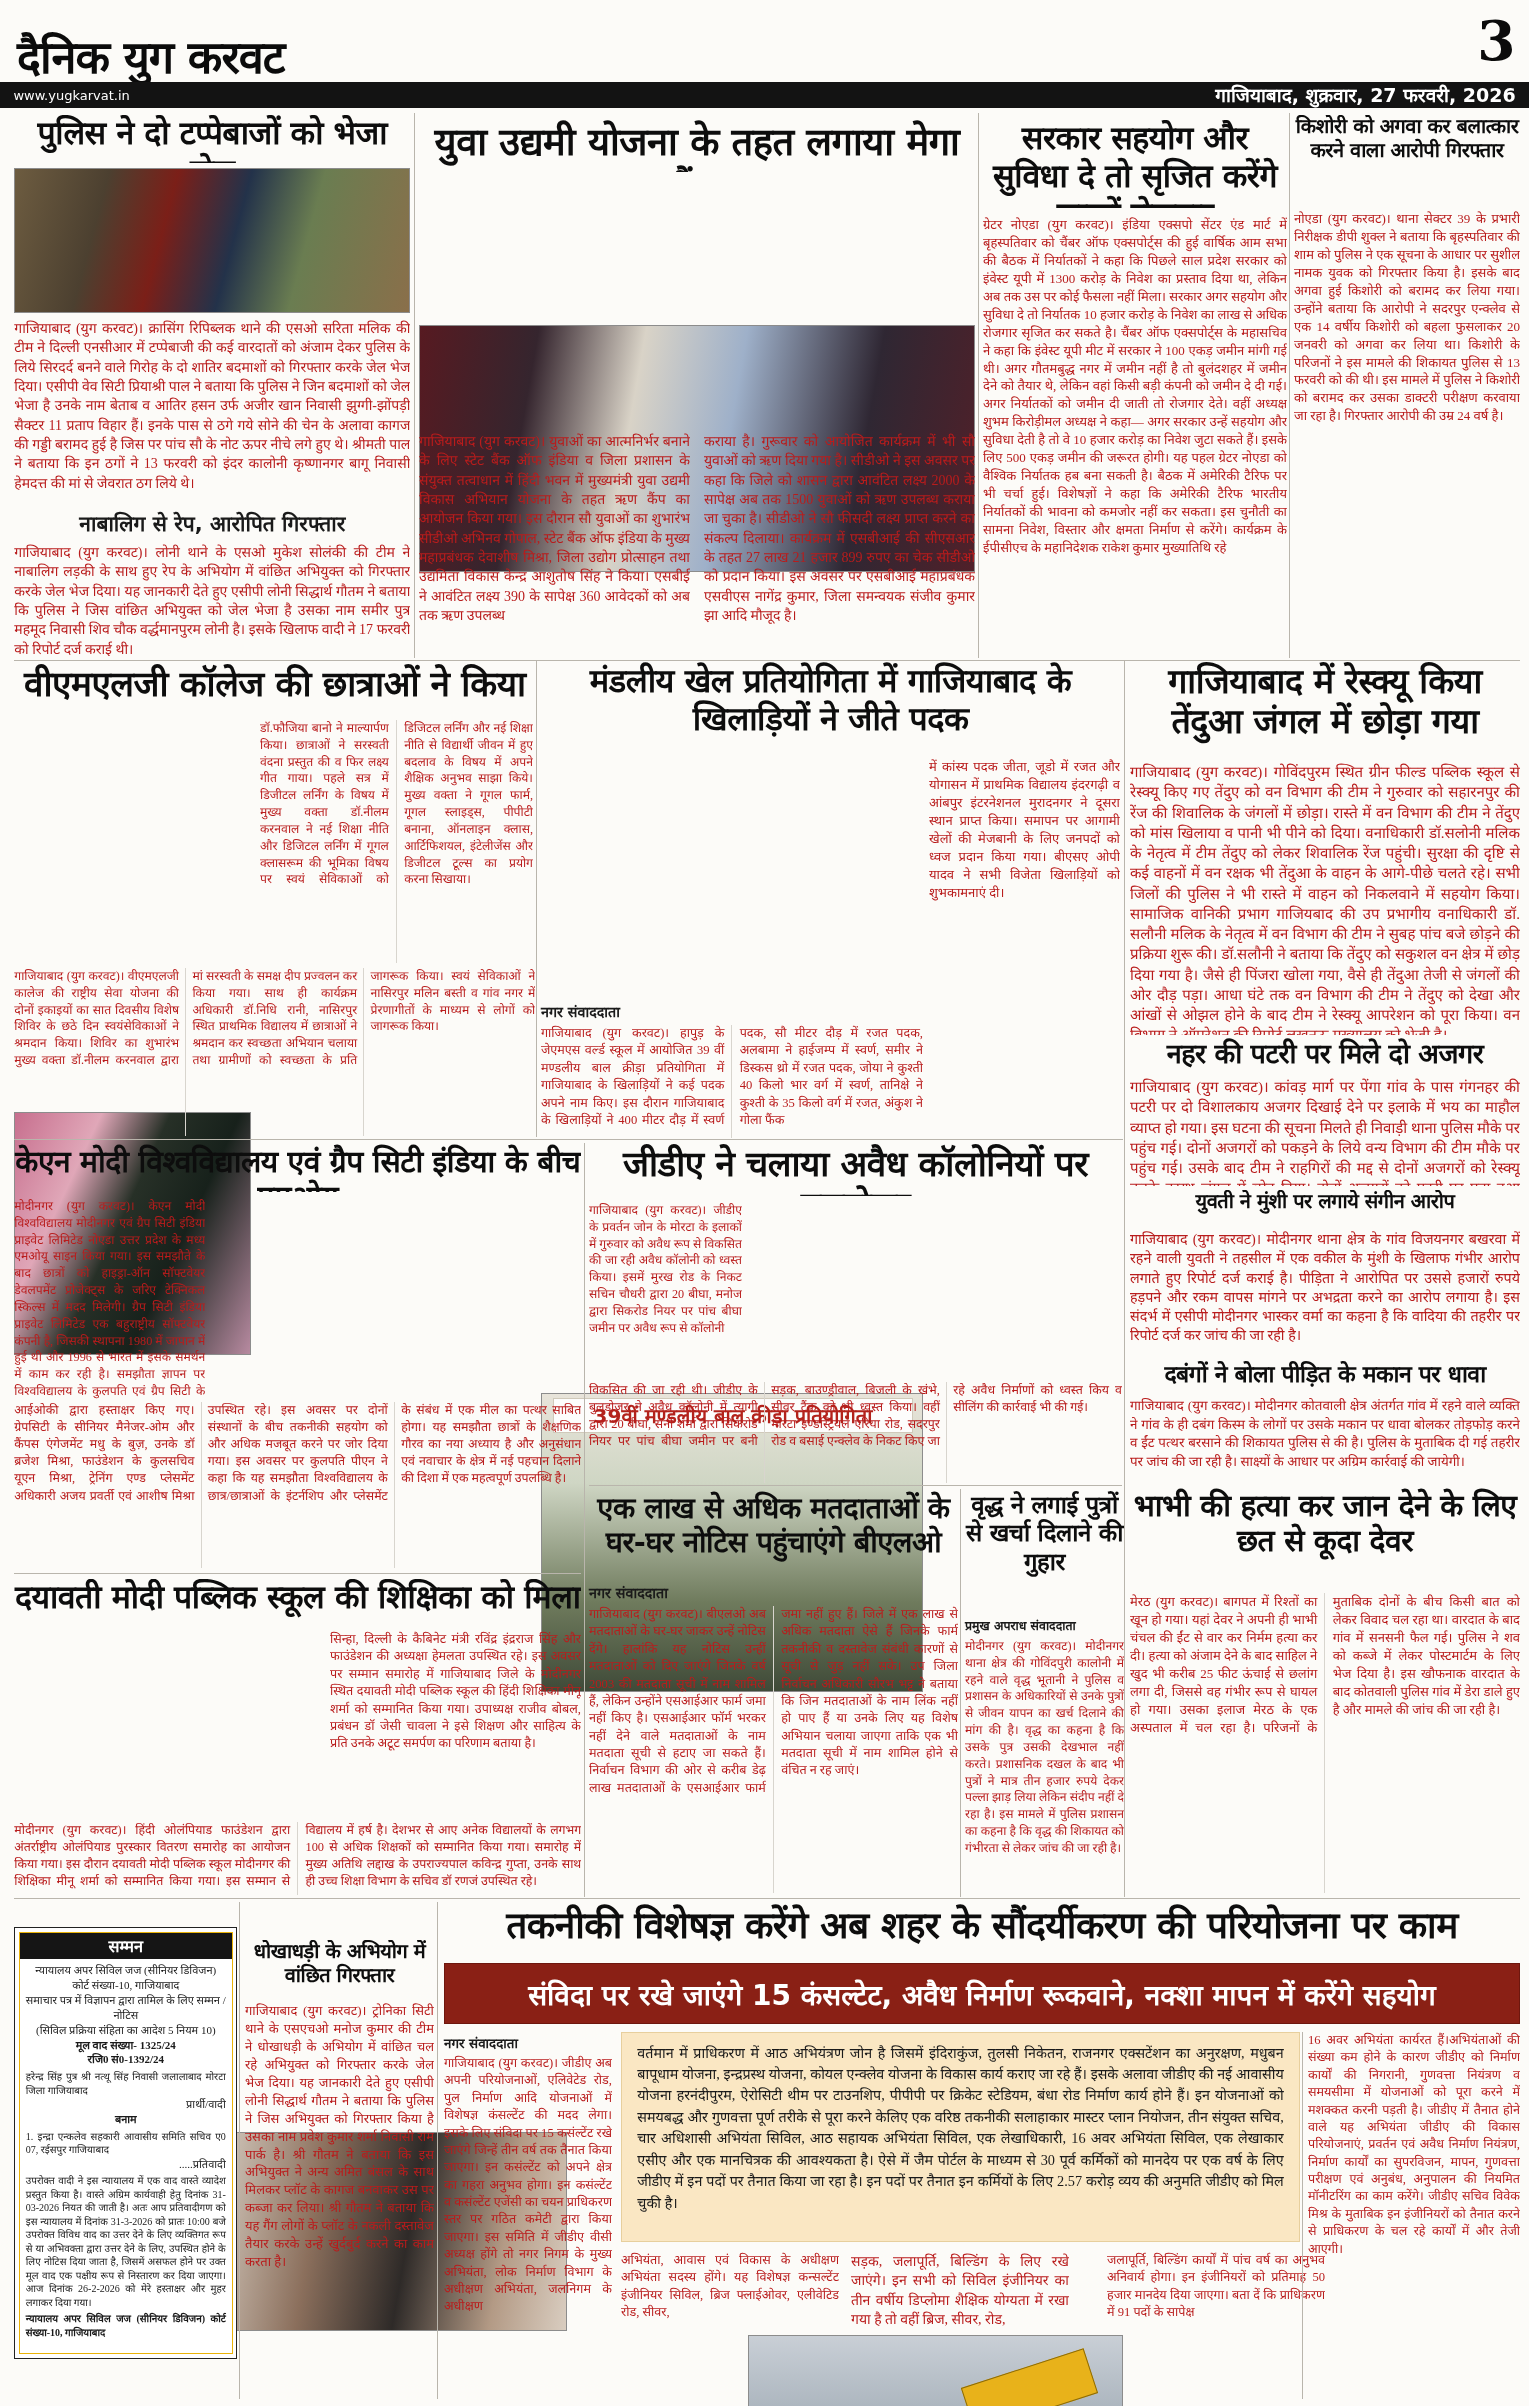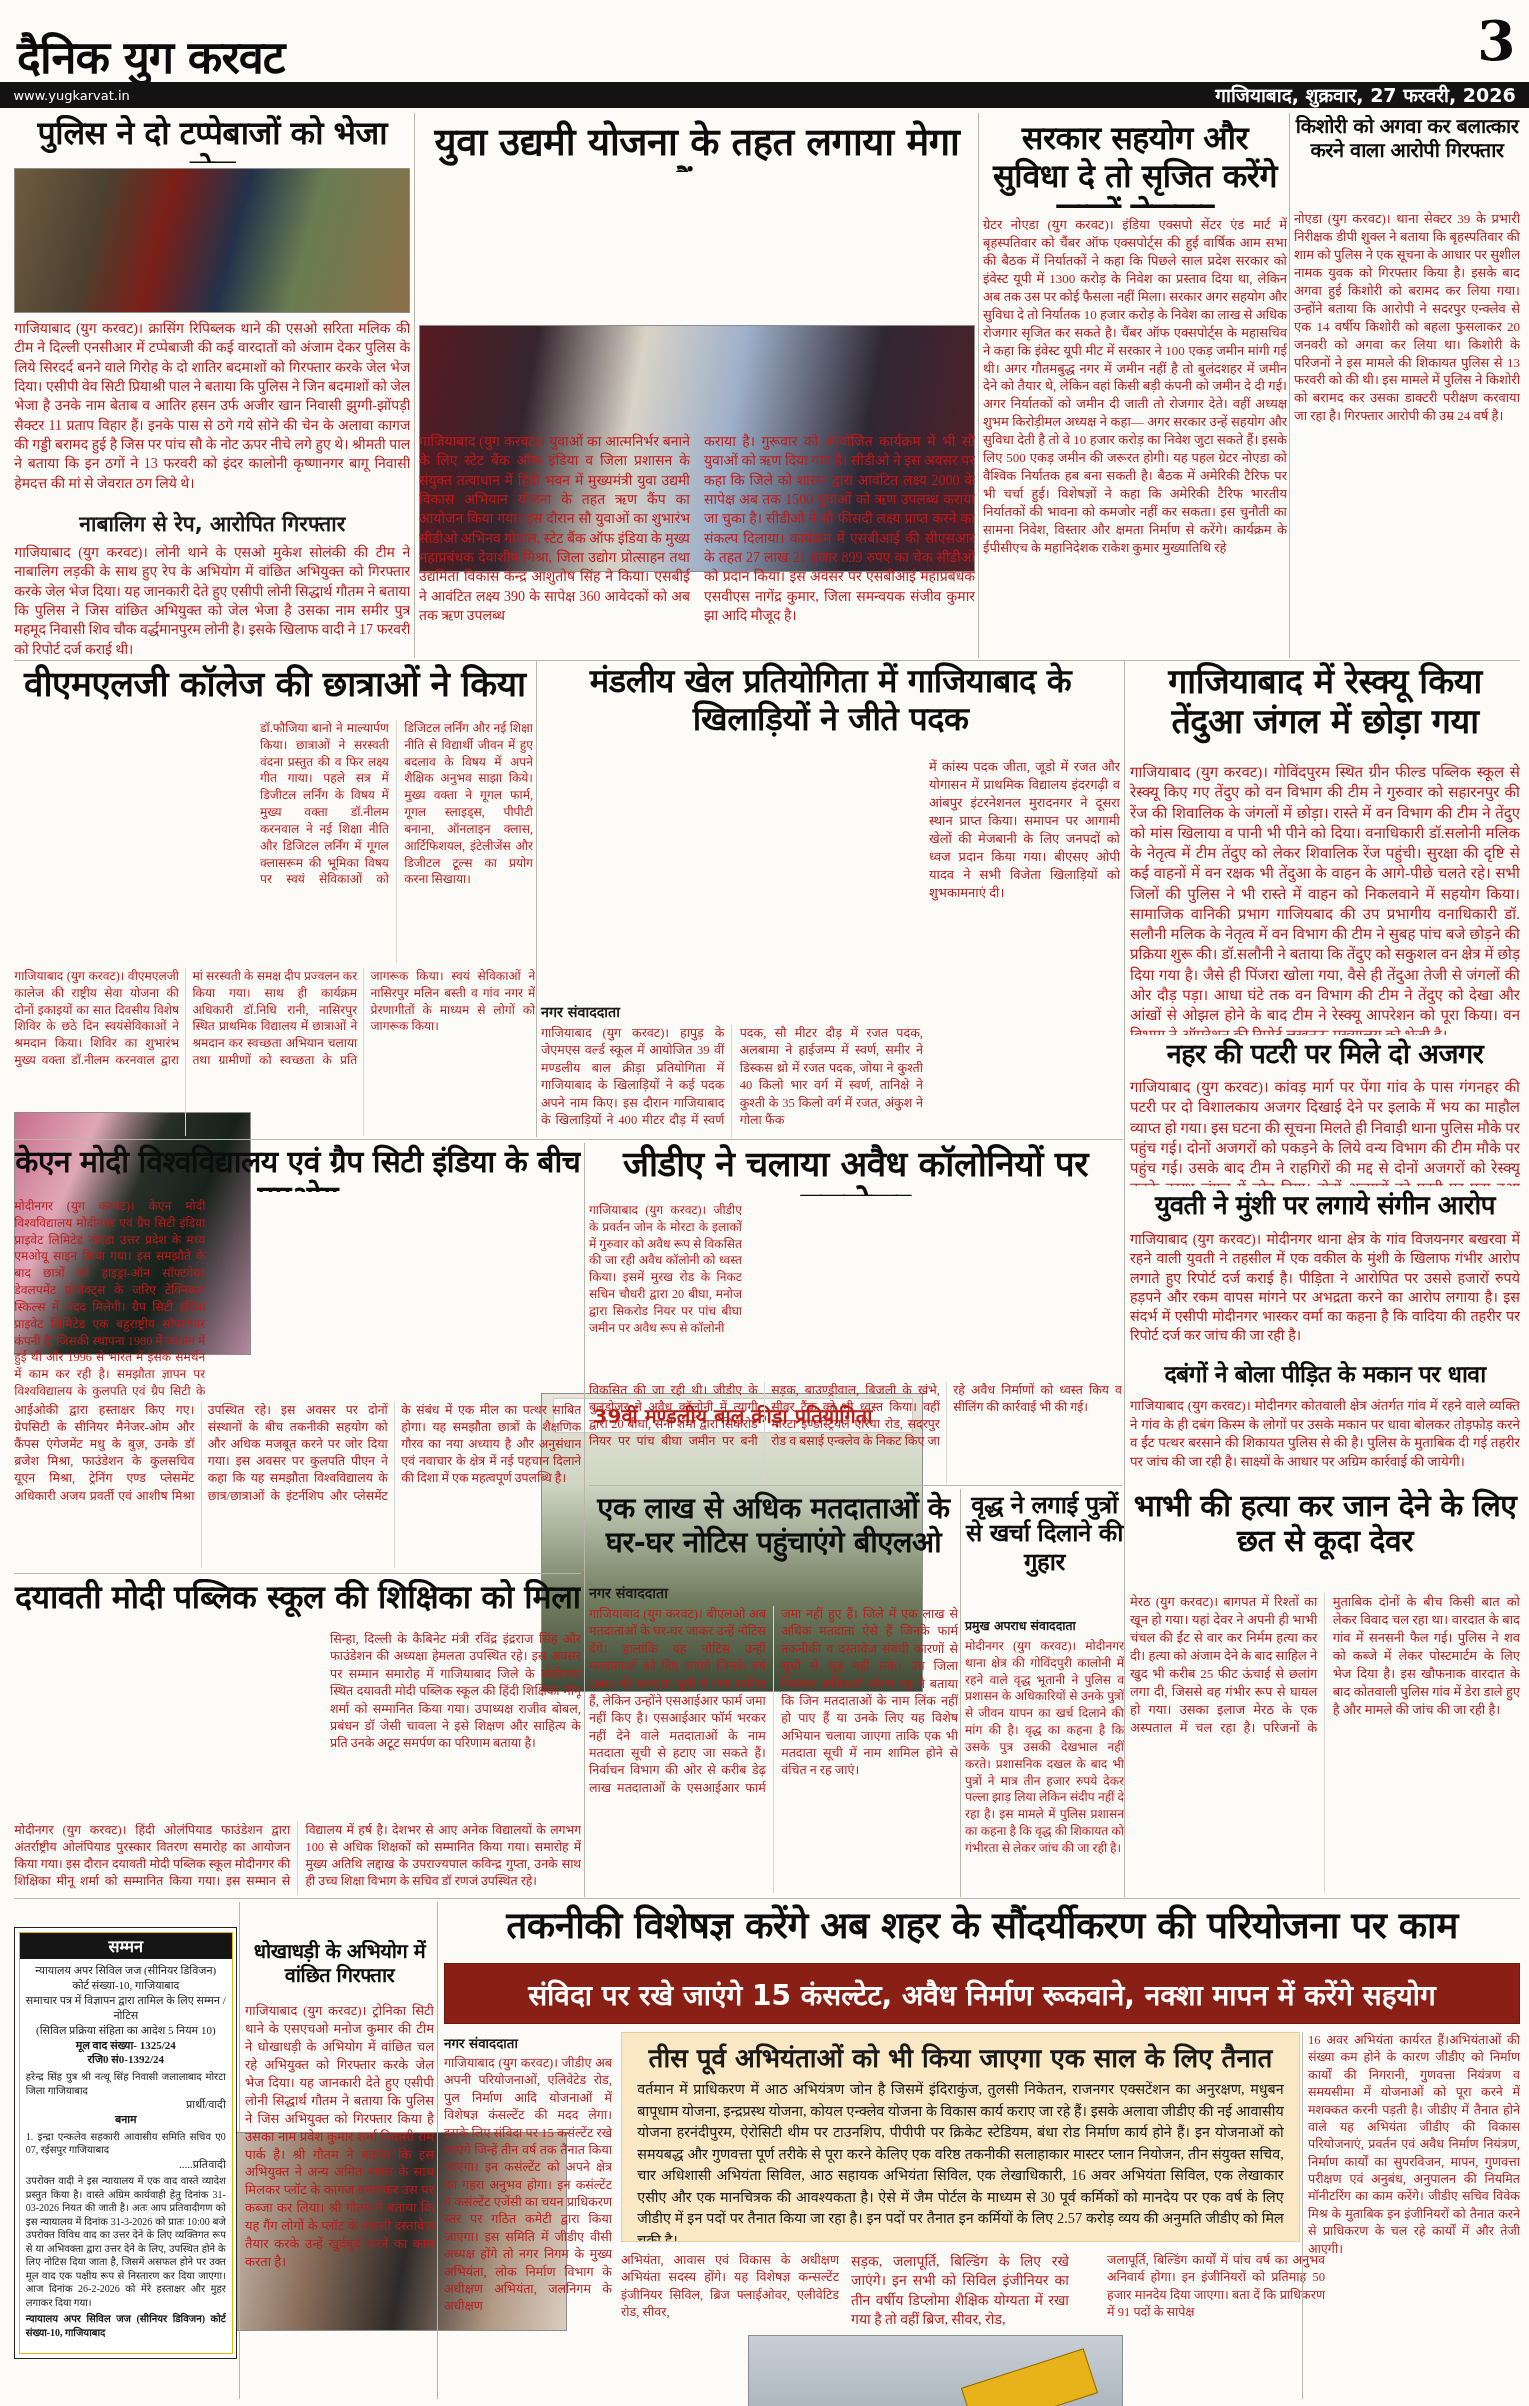--- a/index.html
+++ b/index.html
@@ -102,21 +102,21 @@
 <div class="abs bodytxt cols2" style="left:541px;top:1025px;width:382px;height:113px;font-size:12.6px;">गाजियाबाद (युग करवट)। हापुड़ के जेएमएस वर्ल्ड स्कूल में आयोजित 39 वीं मण्डलीय बाल क्रीड़ा प्रतियोगिता में गाजियाबाद के खिलाड़ियों ने कई पदक अपने नाम किए। इस दौरान गाजियाबाद के खिलाड़ियों ने 400 मीटर दौड़ में स्वर्ण पदक, सौ मीटर दौड़ में रजत पदक, अलबामा ने हाईजम्प में स्वर्ण, समीर ने डिस्कस थ्रो में रजत पदक, जोया ने कुश्ती 40 किलो भार वर्ग में स्वर्ण, तानिक्षे ने कुश्ती के 35 किलो वर्ग में रजत, अंकुश ने गोला फैंक</div>
 
 <div class="abs vrule" style="left:1124px;top:661px;height:1236px;"></div>
 
 <div class="abs hl" style="left:1130px;top:661px;width:390px;height:96px;font-size:34px;">गाजियाबाद में रेस्क्यू किया तेंदुआ जंगल में छोड़ा गया</div>
 <div class="abs bodytxt big" style="left:1130px;top:762px;width:390px;height:273px;font-size:15px;">गाजियाबाद (युग करवट)। गोविंदपुरम स्थित ग्रीन फील्ड पब्लिक स्कूल से रेस्क्यू किए गए तेंदुए को वन विभाग की टीम ने गुरुवार को सहारनपुर की रेंज की शिवालिक के जंगलों में छोड़ा। रास्ते में वन विभाग की टीम ने तेंदुए को मांस खिलाया व पानी भी पीने को दिया। वनाधिकारी डॉ.सलोनी मलिक के नेतृत्व में टीम तेंदुए को लेकर शिवालिक रेंज पहुंची। सुरक्षा की दृष्टि से कई वाहनों में वन रक्षक भी तेंदुआ के वाहन के आगे-पीछे चलते रहे। सभी जिलों की पुलिस ने भी रास्ते में वाहन को निकलवाने में सहयोग किया। सामाजिक वानिकी प्रभाग गाजियबाद की उप प्रभागीय वनाधिकारी डॉ. सलौनी मलिक के नेतृत्व में वन विभाग की टीम ने सुबह पांच बजे छोड़ने की प्रक्रिया शुरू की। डॉ.सलौनी ने बताया कि तेंदुए को सकुशल वन क्षेत्र में छोड़ दिया गया है। जैसे ही पिंजरा खोला गया, वैसे ही तेंदुआ तेजी से जंगलों की ओर दौड़ पड़ा। आधा घंटे तक वन विभाग की टीम ने तेंदुए को देखा और आंखों से ओझल होने के बाद टीम ने रेस्क्यू आपरेशन को पूरा किया। वन विभाग ने ऑपरेशन की रिपोर्ट लखनऊ मुख्यालय को भेजी है।</div>
 
 <div class="abs hl" style="left:1130px;top:1038px;width:390px;height:36px;font-size:27px;">नहर की पटरी पर मिले दो अजगर</div>
 <div class="abs bodytxt big" style="left:1130px;top:1077px;width:390px;height:109px;font-size:15px;">गाजियाबाद (युग करवट)। कांवड़ मार्ग पर पेंगा गांव के पास गंगनहर की पटरी पर दो विशालकाय अजगर दिखाई देने पर इलाके में भय का माहौल व्याप्त हो गया। इस घटना की सूचना मिलते ही निवाड़ी थाना पुलिस मौके पर पहुंच गई। दोनों अजगरों को पकड़ने के लिये वन्य विभाग की टीम मौके पर पहुंच गई। उसके बाद टीम ने राहगिरों की मद्द से दोनों अजगरों को रेस्क्यू करके दुरस्थ जंगल में छोड़ दिया। दोनों अजगरों को पटरी पर पड़ा हुआ देखकर वहां पर काफी लोग जमा हो गये।</div>
 
-<div class="abs hl" style="left:1130px;top:1190px;width:390px;height:36px;font-size:26px;">युवती ने मुंशी पर लगाये संगीन आरोप</div>
+<div class="abs hl" style="left:1130px;top:1190px;width:390px;height:36px;font-size:20px;">युवती ने मुंशी पर लगाये संगीन आरोप</div>
 <div class="abs bodytxt big" style="left:1130px;top:1230px;width:390px;height:126px;font-size:14.3px;">गाजियाबाद (युग करवट)। मोदीनगर थाना क्षेत्र के गांव विजयनगर बखरवा में रहने वाली युवती ने तहसील में एक वकील के मुंशी के खिलाफ गंभीर आरोप लगाते हुए रिपोर्ट दर्ज कराई है। पीड़िता ने आरोपित पर उससे हजारों रुपये हड़पने और रकम वापस मांगने पर अभद्रता करने का आरोप लगाया है। इस संदर्भ में एसीपी मोदीनगर भास्कर वर्मा का कहना है कि वादिया की तहरीर पर रिपोर्ट दर्ज कर जांच की जा रही है।</div>
 
 <div class="abs hl" style="left:1130px;top:1361px;width:390px;height:32.5px;font-size:23px;">दबंगों ने बोला पीड़ित के मकान पर धावा</div>
 <div class="abs bodytxt" style="left:1130px;top:1397px;width:390px;height:86px;font-size:13.4px;">गाजियाबाद (युग करवट)। मोदीनगर कोतवाली क्षेत्र अंतर्गत गांव में रहने वाले व्यक्ति ने गांव के ही दबंग किस्म के लोगों पर उसके मकान पर धावा बोलकर तोड़फोड़ करने व ईंट पत्थर बरसाने की शिकायत पुलिस से की है। पुलिस के मुताबिक दी गई तहरीर पर जांच की जा रही है। साक्ष्यों के आधार पर अग्रिम कार्रवाई की जायेगी।</div>
 
 <div class="abs hrule" style="left:14.3px;top:1139px;width:1109px;"></div>
 
 <div class="abs hl" style="left:14.3px;top:1144px;width:567px;height:48px;font-size:30px;">केएन मोदी विश्वविद्यालय एवं ग्रैप सिटी इंडिया के बीच एमओयू</div>
 <div class="abs bodytxt" style="left:14.3px;top:1198px;width:191px;height:201px;font-size:12.2px;">मोदीनगर (युग करवट)। केएन मोदी विश्वविद्यालय मोदीनगर एवं ग्रैप सिटी इंडिया प्राइवेट लिमिटेड नोएडा उत्तर प्रदेश के मध्य एमओयू साइन किया गया। इस समझौते के बाद छात्रों को हाइड्रा-ऑन सॉफ्टवेयर डेवलपमेंट प्रोजेक्ट्स के जरिए टेक्निकल स्किल्स में मदद मिलेगी। ग्रैप सिटी इंडिया प्राइवेट लिमिटेड एक बहुराष्ट्रीय सॉफ्टवेयर कंपनी है, जिसकी स्थापना 1980 में जापान में हुई थी और 1996 से भारत में इसके समर्थन में काम कर रही है। समझौता ज्ञापन पर विश्वविद्यालय के कुलपति एवं ग्रैप सिटी के अधिकारियों ने हस्ताक्षर किए।</div>
 <div class="abs photo ph-mou" style="left:212px;top:1198px;width:355px;height:199px;"></div>
@@ -183,21 +183,20 @@
 
 <div class="abs hl" style="left:444px;top:1904px;width:1076px;height:52px;font-size:37px;">तकनीकी विशेषज्ञ करेंगे अब शहर के सौंदर्यीकरण की परियोजना पर काम</div>
 <div class="abs redbar" style="left:444px;top:1963px;width:1076px;height:61px;">
   <span>संविदा पर रखे जाएंगे 15 कंसल्टेट, अवैध निर्माण रूकवाने, नक्शा मापन में करेंगे सहयोग</span>
 </div>
 
 <div class="abs byline" style="left:444px;top:2034px;width:168px;font-size:13.4px;">नगर संवाददाता</div>
 <div class="abs bodytxt" style="left:444px;top:2055px;width:168px;height:344px;font-size:12.6px;">गाजियाबाद (युग करवट)। जीडीए अब अपनी परियोजनाओं, एलिवेटेड रोड, पुल निर्माण आदि योजनाओं में विशेषज्ञ कंसल्टेंट की मदद लेगा। इसके लिए संविदा पर 15 कसंल्टेंट रखे जाएंगे जिन्हें तीन वर्ष तक तैनात किया जाएगा। इन कसंल्टेंट को अपने क्षेत्र का गहरा अनुभव होगा। इन कसंल्टेंट व कसंल्टेंट एजेंसी का चयन प्राधिकरण स्तर पर गठित कमेटी द्वारा किया जाएगा। इस समिति में जीडीए वीसी अध्यक्ष होंगे तो नगर निगम के मुख्य अभियंता, लोक निर्माण विभाग के अधीक्षण अभियंता, जलनिगम के अधीक्षण</div>
 
 <div class="abs cream" style="left:621px;top:2032px;width:679px;height:210px;">
-  <div class="chead">तीस पूर्व अभियंताओं को भी किया जाएगा एक साल के लिए तैनात</div>
   <div class="cbody">वर्तमान में प्राधिकरण में आठ अभियंत्रण जोन है जिसमें इंदिराकुंज, तुलसी निकेतन, राजनगर एक्सटेंशन का अनुरक्षण, मधुबन बापूधाम योजना, इन्द्रप्रस्थ योजना, कोयल एन्क्लेव योजना के विकास कार्य कराए जा रहे हैं। इसके अलावा जीडीए की नई आवासीय योजना हरनंदीपुरम, ऐरोसिटी थीम पर टाउनशिप, पीपीपी पर क्रिकेट स्टेडियम, बंधा रोड निर्माण कार्य होने हैं। इन योजनाओं को समयबद्ध और गुणवत्ता पूर्ण तरीके से पूरा करने केलिए एक वरिष्ठ तकनीकी सलाहाकार मास्टर प्लान नियोजन, तीन संयुक्त सचिव, चार अधिशासी अभियंता सिविल, आठ सहायक अभियंता सिविल, एक लेखाधिकारी, 16 अवर अभियंता सिविल, एक लेखाकार एसीए और एक मानचित्रक की आवश्यकता है। ऐसे में जैम पोर्टल के माध्यम से 30 पूर्व कर्मिकों को मानदेय पर एक वर्ष के लिए जीडीए में इन पदों पर तैनात किया जा रहा है। इन पदों पर तैनात इन कर्मियों के लिए 2.57 करोड़ व्यय की अनुमति जीडीए को मिल चुकी है।</div>
 </div>
 
 <div class="abs bodytxt" style="left:1308px;top:2032px;width:212px;height:367px;font-size:12.6px;">16 अवर अभियंता कार्यरत हैं।अभियंताओं की संख्या कम होने के कारण जीडीए को निर्माण कार्यों की निगरानी, गुणवत्ता नियंत्रण व समयसीमा में योजनाओं को पूरा करने में मशक्कत करनी पड़ती है। जीडीए में तैनात होने वाले यह अभियंता जीडीए की विकास परियोजनाएं, प्रवर्तन एवं अवैध निर्माण नियंत्रण, निर्माण कार्यों का सुपरविजन, मापन, गुणवत्ता परीक्षण एवं अनुबंध, अनुपालन की नियमित मॉनीटरिंग का काम करेंगे। जीडीए सचिव विवेक मिश्र के मुताबिक इन इंजीनियरों को तैनात करने से प्राधिकरण के चल रहे कार्यों में और तेजी आएगी।</div>
 
 <div class="abs bodytxt" style="left:621px;top:2252px;width:218px;height:147px;font-size:12.6px;">अभियंता, आवास एवं विकास के अधीक्षण अभियंता सदस्य होंगे। यह विशेषज्ञ कन्सल्टेंट इंजीनियर सिविल, ब्रिज फ्लाईओवर, एलीवेटिड रोड, सीवर,</div>
 <div class="abs bodytxt" style="left:851px;top:2252px;width:218px;height:147px;font-size:14px;">सड़क, जलापूर्ति, बिल्डिंग के लिए रखे जाएंगे। इन सभी को सिविल इंजीनियर का तीन वर्षीय डिप्लोमा शैक्षिक योग्यता में रखा गया है तो वहीं ब्रिज, सीवर, रोड,</div>
 <div class="abs bodytxt" style="left:1080px;top:2252px;width:218px;height:147px;font-size:12.6px;margin-left:27px;">जलापूर्ति, बिल्डिंग कार्यों में पांच वर्ष का अनुभव अनिवार्य होगा। इन इंजीनियरों को प्रतिमाह 50 हजार मानदेय दिया जाएगा। बता दें कि प्राधिकरण में 91 पदों के सापेक्ष</div>
 
 <div class="abs vrule" style="left:1302px;top:2032px;height:367px;"></div>

